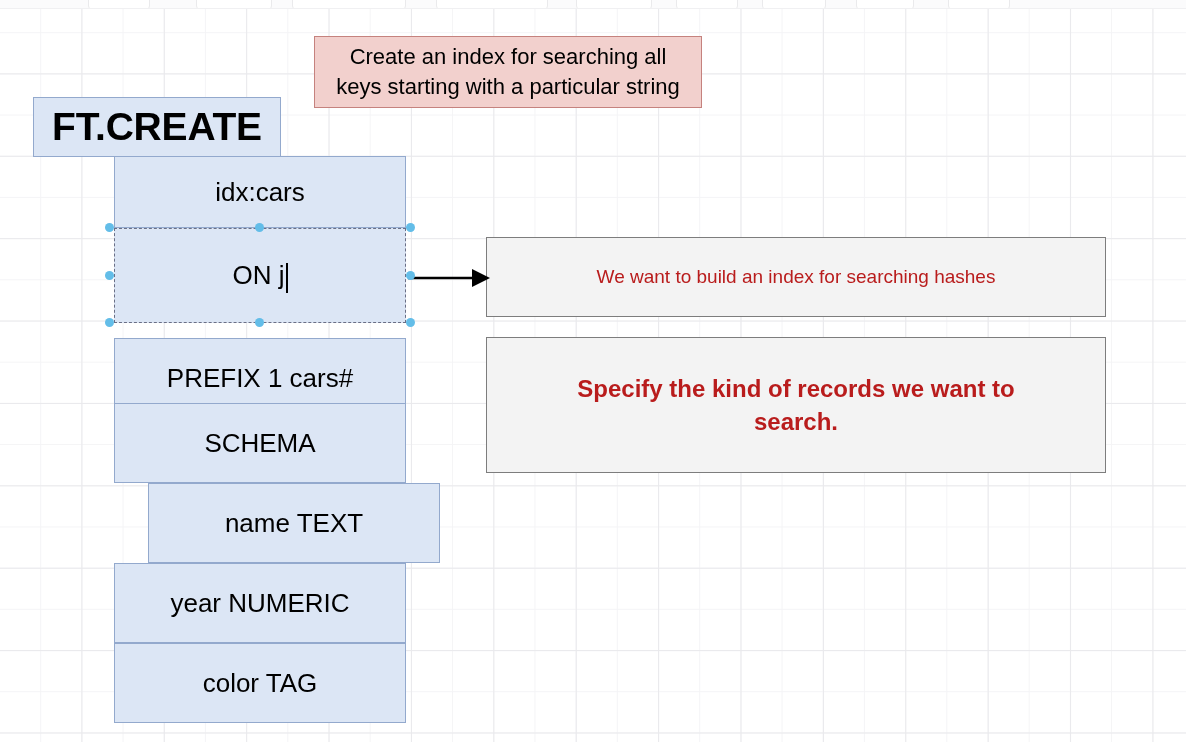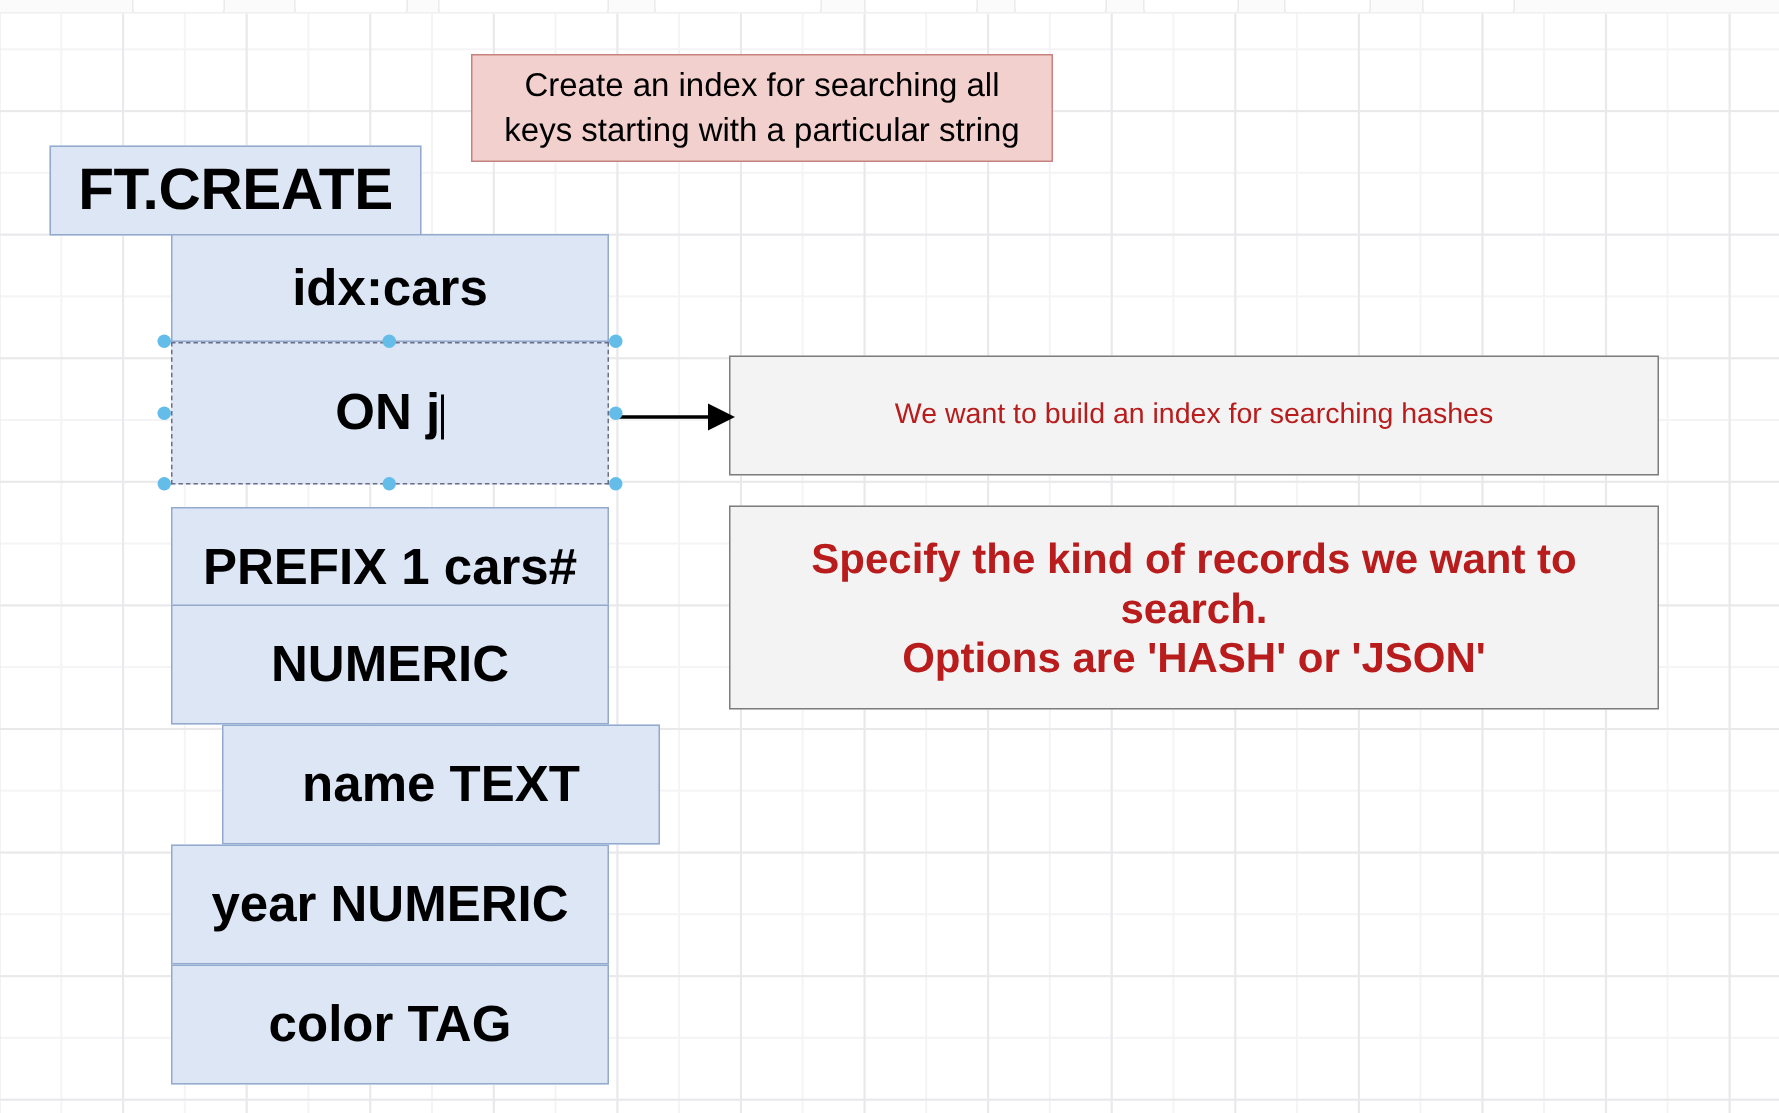--- a/index.html
+++ b/index.html
@@ -87,25 +87,24 @@
   }
   .cell {
     position: absolute;
     left: 0;
     width: 292px;
     box-sizing: border-box;
     display: flex;
     align-items: center;
     justify-content: center;
     text-align: center;
-    font-size: 34px;
+    font-size: 26px;
     color: #000000;
     background: #dce6f5;
     border: 1px solid #93a9cd;
-    font-weight: bold;
   }
   
   .cell.editing {
     border: 1px dashed #6a6f86;
     background: #dce6f5;
     z-index: 3;
     justify-content: center;
   }
   .caret {
     display: inline-block;
@@ -153,21 +152,21 @@
     top: 237px;
     width: 620px;
     height: 80px;
     font-size: 19px;
   }
   #grey-note-2 {
     left: 486px;
     top: 337px;
     width: 620px;
     height: 136px;
-    font-size: 28px;
+    font-size: 24px;
     font-weight: bold;
     line-height: 33px;
     padding: 1px 10px;
   }
 
   
   #connector {
     position: absolute;
     left: 406px;
     top: 256px;
@@ -210,21 +209,21 @@
     <div class="cell editing" style="top:72px;height:95px;">
       <span>ON j</span>
         <span class="caret"></span>
     </div>
 
     <div class="cell" style="top:182px;height:80px;">
       <span>PREFIX 1 cars#</span>
     </div>
 
     <div class="cell" style="top:247px;height:80px;">
-      <span>NUMERIC</span>
+      <span>SCHEMA</span>
     </div>
 
     <div class="cell" style="top:327px;height:80px;margin-left:34px;">
       <span>name TEXT</span>
     </div>
 
     <div class="cell" style="top:407px;height:80px;">
       <span>year NUMERIC</span>
     </div>
 
@@ -249,16 +248,15 @@
     <polygon points="66,13 84,22 66,31" fill="#000000"></polygon>
   </svg>
 
   <div class="node grey-note" id="grey-note-1">
     <span>We want to build an index for searching hashes</span>
   </div>
 
   <div class="node grey-note" id="grey-note-2">
     <span>Specify the kind of records we want to</span>
     <span>search.</span>
-    <span>Options are 'HASH' or 'JSON'</span>
   </div>
 
 </div>
 
 </body></html>

